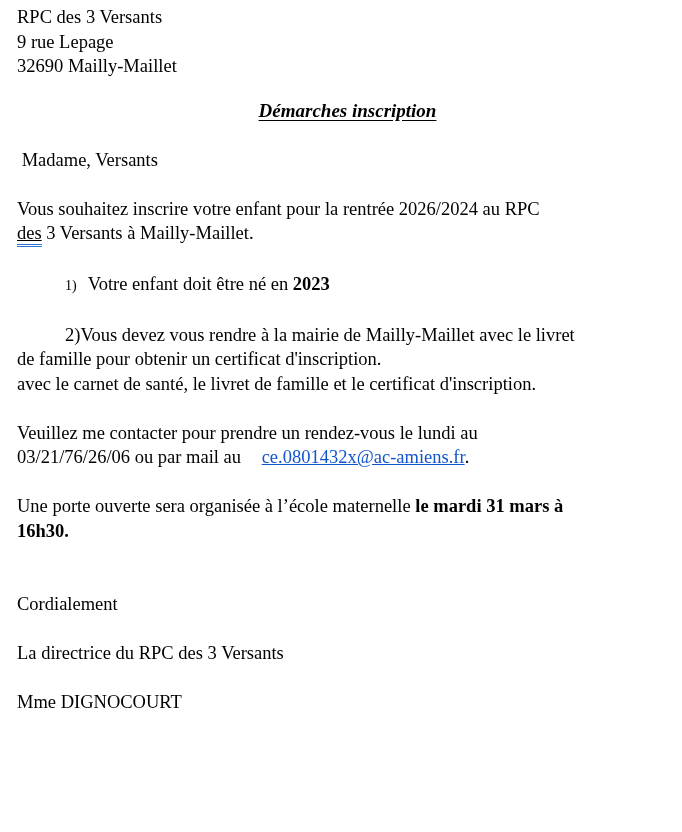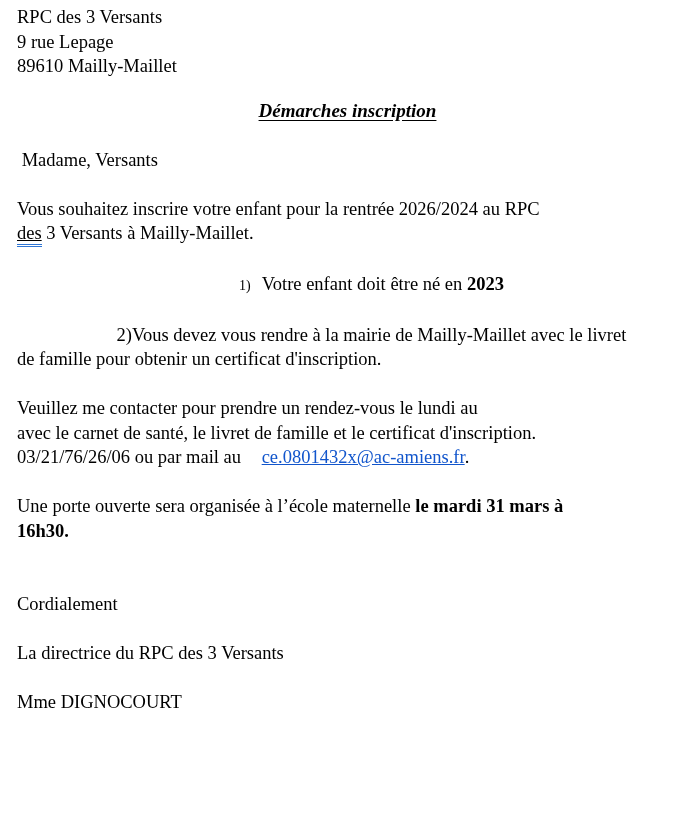--- a/index.html
+++ b/index.html
@@ -18,21 +18,21 @@
   .page{
     width:682px;height:760px;
     padding:5px 4px 0 17px;
   }
   .line{
     line-height:24.5px;
     white-space:pre;
   }
   .gap1{margin-top:24.5px;}   
   .gap2{margin-top:49px;}     
-  .indent{padding-left:48px;text-align:center;}
+  .indent{padding-left:48px;}
   .title-line{
     text-align:center;
     line-height:24.5px;
     margin-top:20px;
   }
   .title{
     font-weight:bold;
     font-style:italic;
     text-decoration:underline;
     text-underline-offset:3px;
@@ -57,39 +57,39 @@
     margin-left:16px;
   }
 </style>
 </head>
 <body>
 
 <div class="page">
 
   <div class="line">RPC des 3 Versants</div>
   <div class="line">9 rue Lepage</div>
-  <div class="line">89610 Mailly-Maillet</div>
+  <div class="line">32690 Mailly-Maillet</div>
 
   <div class="title-line gap2">
     <span class="title">Démarches inscription</span>
   </div>
 
   <div class="line gap1"> Madame, Versants</div>
 
   <div class="line gap1">Vous souhaitez inscrire votre enfant pour la rentrée 2026/2024 au RPC</div>
   <div class="line"><span class="grammar">des</span><span> 3 Versants à Mailly-Maillet.</span></div>
 
   <div class="line gap1 indent"><span class="num">1)</span><span>Votre enfant doit être né en </span><b>2023</b></div>
 
   <div class="line gap1 indent">2)Vous devez vous rendre à la mairie de Mailly-Maillet avec le livret</div>
   <div class="line">de famille pour obtenir un certificat d'inscription.</div>
 
+  <div class="line">avec le carnet de santé, le livret de famille et le certificat d'inscription.</div>
+
   <div class="line gap1">Veuillez me contacter pour prendre un rendez-vous le lundi au</div>
-
-  <div class="line">avec le carnet de santé, le livret de famille et le certificat d'inscription.</div>
   <div class="line"><span>03/21/76/26/06 ou par mail au </span><a class="email">ce.0801432x@ac-amiens.fr</a><span>.</span></div>
 
   <div class="line gap1"><span>Une porte ouverte sera organisée à l’école maternelle </span><b>le mardi 31 mars à</b></div>
   <div class="line"><b>16h30.</b></div>
 
   <div class="line gap2">Cordialement</div>
   <div class="line gap1">La directrice du RPC des 3 Versants</div>
   <div class="line gap1">Mme DIGNOCOURT</div>
 
 </div>

